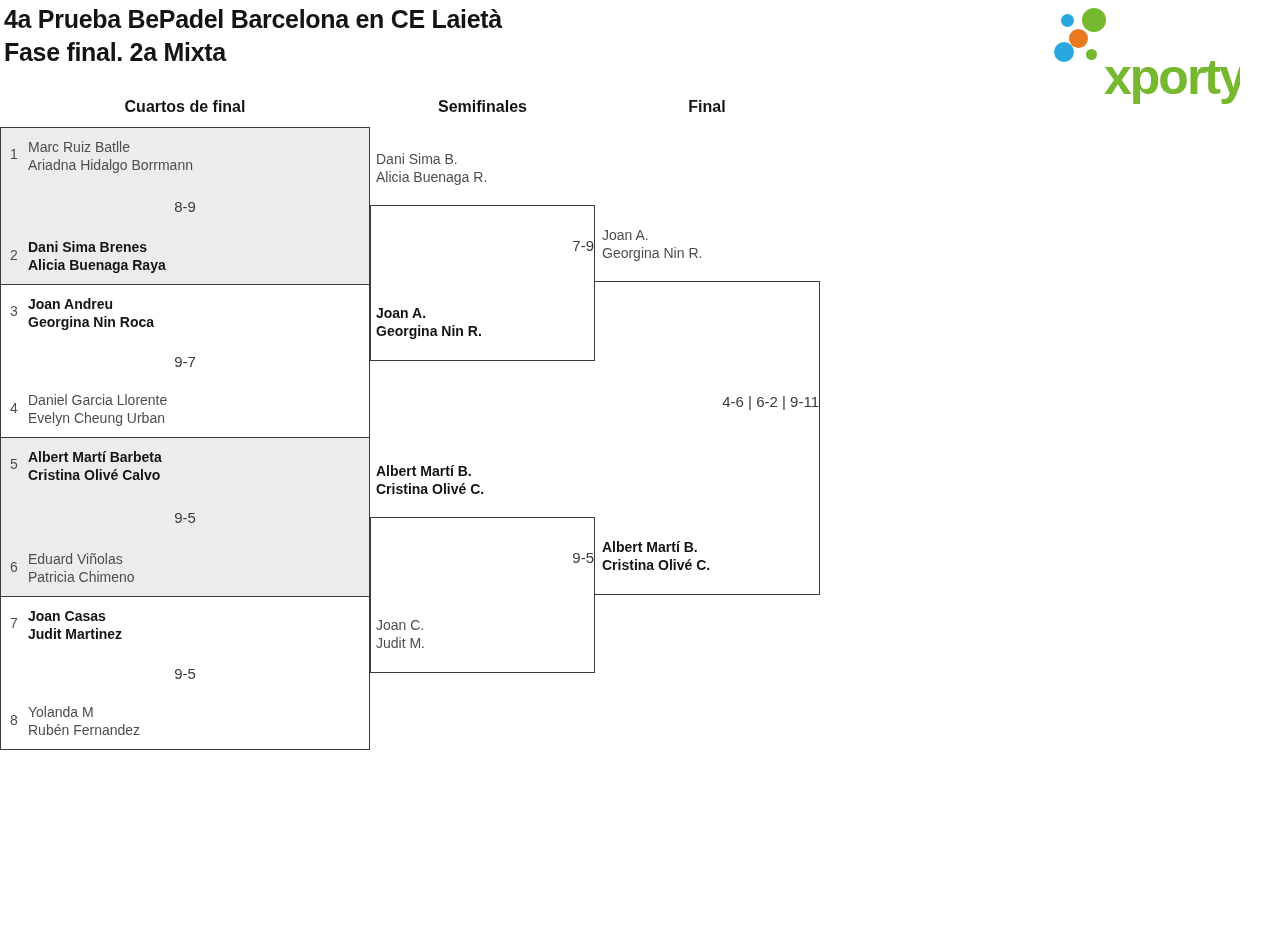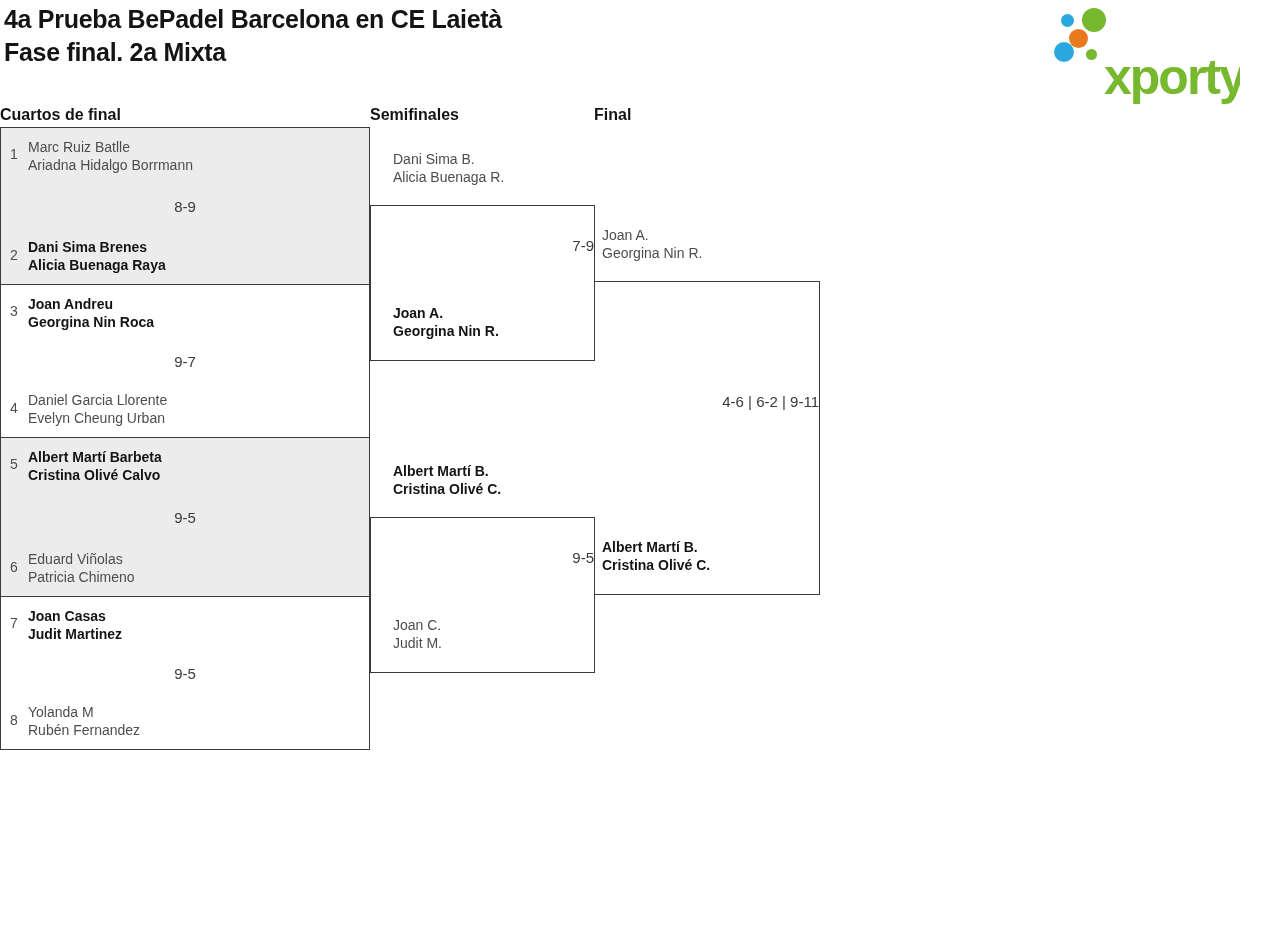--- a/index.html
+++ b/index.html
@@ -9,36 +9,36 @@
     font-family:"Liberation Sans", sans-serif; overflow:hidden; color:#141414;text-decoration:underline;
   }
   
   .title { position:absolute; left:4px; top:3px; font-size:25px; font-weight:700;
            line-height:33px; color:#141414; letter-spacing:-0.3px; }
   .logo { position:absolute; left:1040px; top:0; width:240px; height:78px; cursor:pointer; }
   .dot  { position:absolute; border-radius:50%; }
   .wordmark { position:absolute; left:64px; top:13px; line-height:1; font-size:50px;
               font-weight:700; letter-spacing:-2px; }
   
-  .round-h { position:absolute; top:98px; text-align:left; font-size:16px;
-             font-weight:700; color:#141414;margin-top:8px; }
+  .round-h { position:absolute; top:98px; text-align:center; font-size:16px;
+             font-weight:700; color:#141414; }
   
   .qf { position:absolute; left:0; width:370px; border:1px solid #3a3a3a; background:#fff; }
   .qf.shaded { background:#ececec; }
   .seed { position:absolute; left:2px; width:22px; text-align:center; font-size:14px; color:#4d4d4d; }
   .seed.st { top:18px; } .seed.sb { bottom:21px; }
   .team { position:absolute; left:27px; font-size:14px; line-height:18px; color:#4d4d4d; }
   .team.tt { top:10px; } .team.tb { bottom:10px;margin-top:28px; }
   .mscore { position:absolute; left:0; width:100%; top:50%; transform:translateY(-50%);
             text-align:center; font-size:15px; color:#3a3a3a; }
   
   .sf  { position:absolute; left:370px; width:225px; border:1px solid #3a3a3a; }
   .fin { position:absolute; left:594px; top:281px; width:226px; height:314px;
          border:1px solid #3a3a3a; border-left:none; }
-  .label { position:absolute; left:22px; font-size:14px; line-height:18px; color:#4d4d4d; }
+  .label { position:absolute; left:5px; font-size:14px; line-height:18px; color:#4d4d4d; }
   .fin .label { left:8px; }
   .label.lt { top:-56px; } .label.lb { bottom:20px; }
   .bscore { position:absolute; left:0; width:100%; text-align:right; font-size:15px; color:#3a3a3a; }
   .sf .bscore { top:31px; } .fin .bscore { top:111px; }
   
   .winner { color:#141414; font-weight:700; }
 </style>
 </head>
 <body>
 

